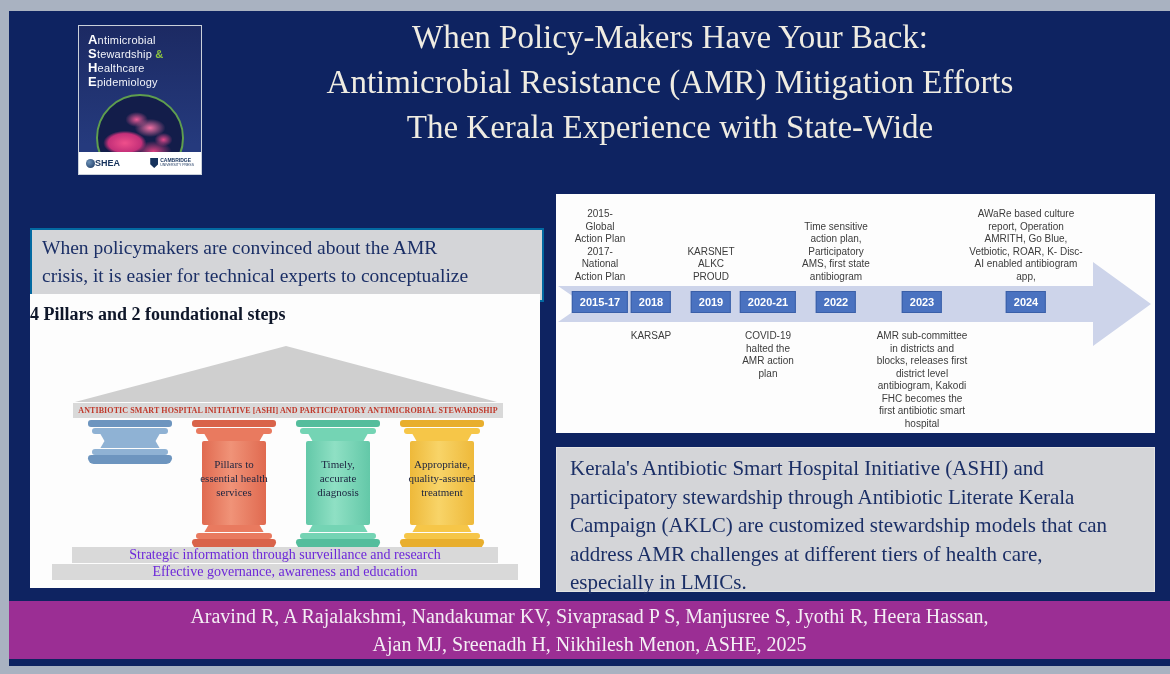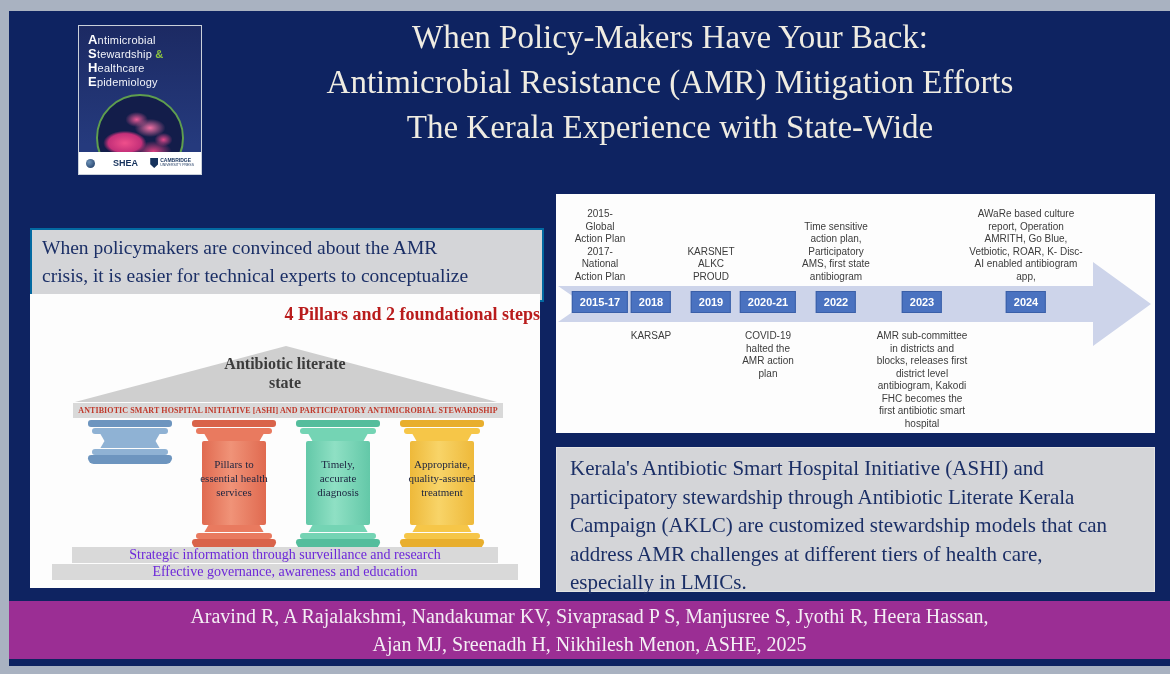--- a/index.html
+++ b/index.html
@@ -21,42 +21,42 @@
                  background:
                    radial-gradient(ellipse 30px 17px at 32% 56%, #ef4f8b 0%, #c43079 55%, rgba(196,48,121,0) 72%),
                    radial-gradient(ellipse 22px 13px at 62% 38%, #f170a3 0%, rgba(241,112,163,0) 70%),
                    radial-gradient(ellipse 26px 15px at 66% 66%, #d94180 0%, rgba(217,65,128,0) 70%),
                    radial-gradient(ellipse 15px 10px at 46% 28%, #e85a95 0%, rgba(232,90,149,0) 75%),
                    radial-gradient(ellipse 12px 9px at 78% 52%, #e0488a 0%, rgba(224,72,138,0) 75%),
                    #131d4a; }
   .logo-footer { position:absolute; left:0; right:0; bottom:0; height:22px; background:#ffffff;
                  display:flex; align-items:center; justify-content:space-between; padding:0 7px;
                  font-family:"Liberation Sans", sans-serif; }
-  .shea { display:flex; align-items:center; gap:18px; font-weight:bold; font-size:9px; color:#16325c; }
+  .shea { display:flex; align-items:center; gap:0; font-weight:bold; font-size:9px; color:#16325c; }
   .shea-dot { width:9px; height:9px; border-radius:50%; background:radial-gradient(circle at 35% 35%, #6d92b8, #16325c); display:inline-block; }
   .cam { display:flex; align-items:center; gap:2px; }
   .cam-shield { width:8px; height:10px; background:#16325c; clip-path:polygon(0 0,100% 0,100% 62%,50% 100%,0 62%); }
   .cam-txt { font-size:5px; line-height:5px; color:#16325c; font-weight:bold; }
   .cam-txt .sub { font-size:3.5px; font-weight:400; display:block; }
 
   
   .title { position:absolute; left:195px; top:15px; width:950px; text-align:center;
            color:#efece2; font-size:33px; line-height:45px; }
 
   
   .callout { background:#d4d5d8; color:#1b2f66; white-space:pre-line; }
   .callout-left { position:absolute; left:30px; top:196px; width:514px; height:74px;
                   border:2px solid #0369a1; padding:4px 10px; font-size:19.5px; line-height:28px;margin-top:32px; }
   .callout-right { position:absolute; left:556px; top:447px; width:599px; height:145px;
                    border:1px solid #e3e3e3; padding:6px 13px; font-size:21px; line-height:28.5px; }
 
   
   .pillars-panel { position:absolute; left:30px; top:294px; width:510px; height:294px; background:#fdfdfd; }
-  .pf-title { position:absolute; top:10px; left:0; right:0; text-align:right;
-              font-size:18px; font-weight:bold; color:#b91c1c; }
+  .pf-title { position:absolute; top:10px; left:0; right:0; text-align:left;
+              font-size:18px; font-weight:bold; color:#0f172a; }
   .roof { position:absolute; left:45px; top:52px; width:422px; height:56px; background:#cfcfcf;
           clip-path:polygon(50% 0, 100% 100%, 0 100%); }
   .roof-text { position:absolute; left:0; right:0; top:60px; text-align:center; font-weight:bold;
                font-size:16px; line-height:19px; color:#3b3b3b; }
   .band { position:absolute; left:43px; top:109px; width:430px; height:15px; background:#d9d9d9;
           color:#c0392b; font-weight:bold; font-size:8px; line-height:15px; text-align:center;
           letter-spacing:0.1px; white-space:nowrap; }
   .pillar-row { position:absolute; left:58px; top:126px; width:396px; height:128px;
                 display:flex; justify-content:space-between; }
   .pillar { width:84px; display:flex; flex-direction:column; align-items:center; }
@@ -136,24 +136,20 @@
   <div>The Kerala Experience with State-Wide</div>
 </div>
 
 <div class="callout callout-left">When policymakers are convinced about the AMR
 crisis, it is easier for technical experts to conceptualize
 and execute AMR mitigation efforts!</div>
 
 <div class="pillars-panel">
   <div class="pf-title">4 Pillars and 2 foundational steps</div>
   <div class="roof"></div>
-  <div class="roof-text">
-    <div>Antibiotic literate</div>
-    <div>state</div>
-  </div>
   <div class="band">ANTIBIOTIC SMART HOSPITAL INITIATIVE [ASHI] AND PARTICIPATORY ANTIMICROBIAL STEWARDSHIP</div>
   <div class="pillar-row">
     <div class="pillar pc-blue">
       <div class="p-cap1"></div>
         <div class="p-cap2"></div>
         <div class="p-cap3"></div>
       <div class="p-base3"></div>
         <div class="p-base2"></div>
         <div class="p-base1"></div>
     </div>

